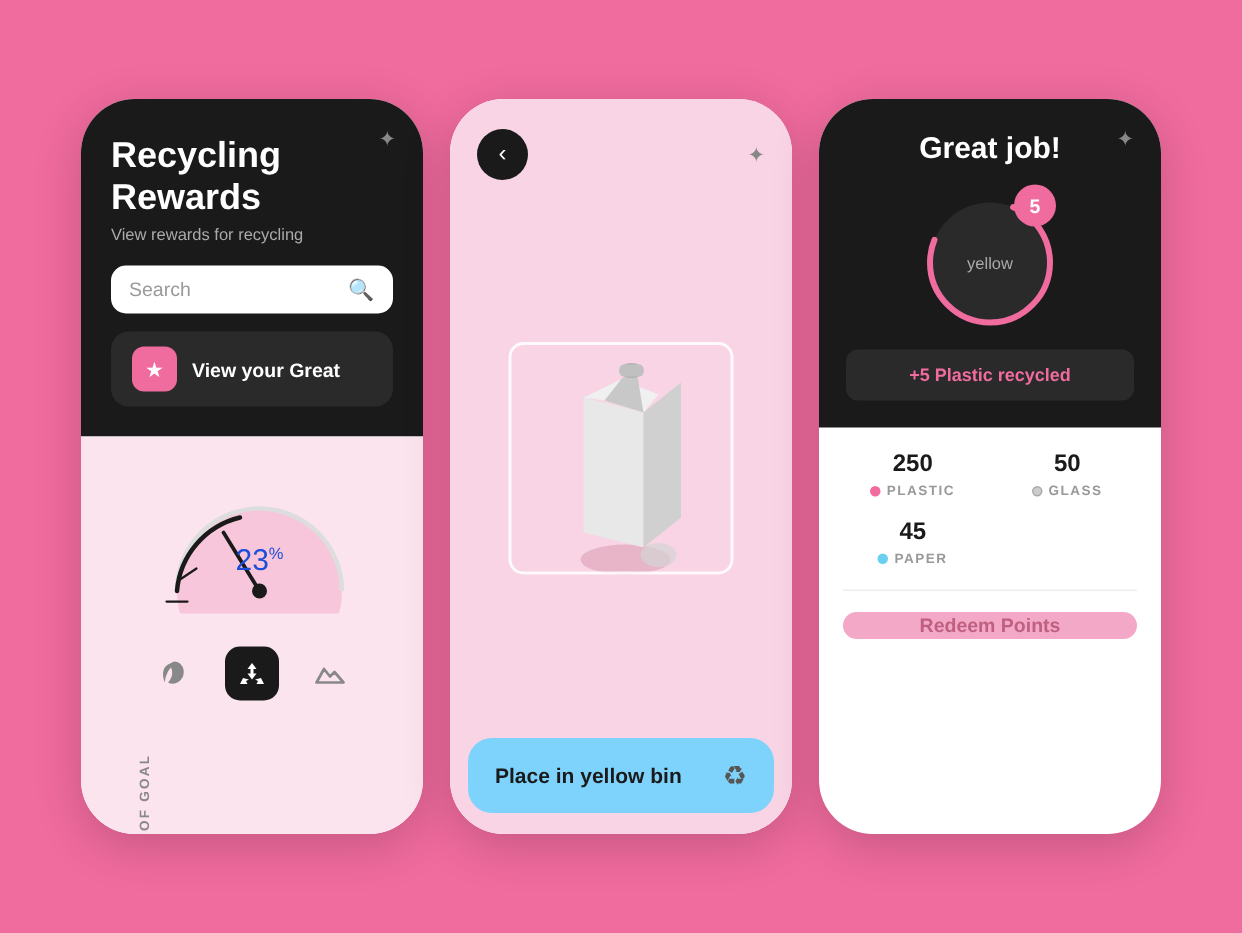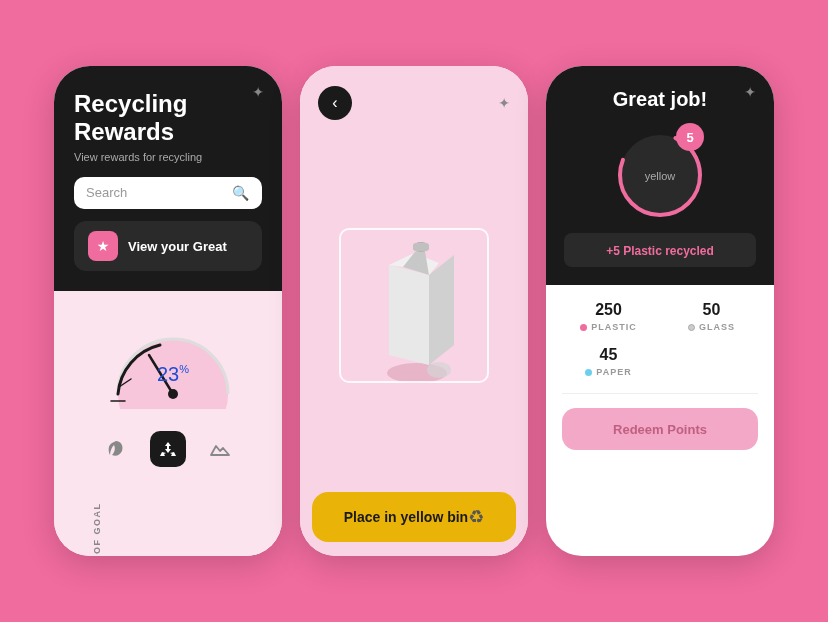--- a/index.html
+++ b/index.html
@@ -210,27 +210,27 @@
       position: relative;
     }
     .p2-scanner-frame {
       position: absolute;
       width: 150px;
       height: 155px;
       border: 2.5px solid rgba(255,255,255,0.85);
       border-radius: 10px;
     }
     .p2-bottom-bar {
-      background: #eab308;
+      background: #7dd3fc;
       margin: 12px;
       border-radius: 16px;
       padding: 14px 18px;
       display: flex;
       align-items: center;
-      justify-content: center;
+      justify-content: space-between;
       margin-bottom: 14px;
     }
     .p2-action-text {
       font-size: 14px;
       font-weight: 600;
       color: #1a1a1a;
     }
     .p2-bin-icon {
       color: #555;
       font-size: 18px;
@@ -346,21 +346,20 @@
       text-transform: uppercase;
     }
     .p3-divider {
       height: 1px;
       background: #eee;
       margin: 0 0 14px;
     }
     .p3-redeem-btn {
       background: #f4a8c8;
       border-radius: 14px;
-      padding: 12px;
       text-align: center;
       cursor: pointer;
     }
     .p3-redeem-text {
       color: #c06080;
       font-size: 13px;
       font-weight: 600;
     }
   </style>
 </head>

